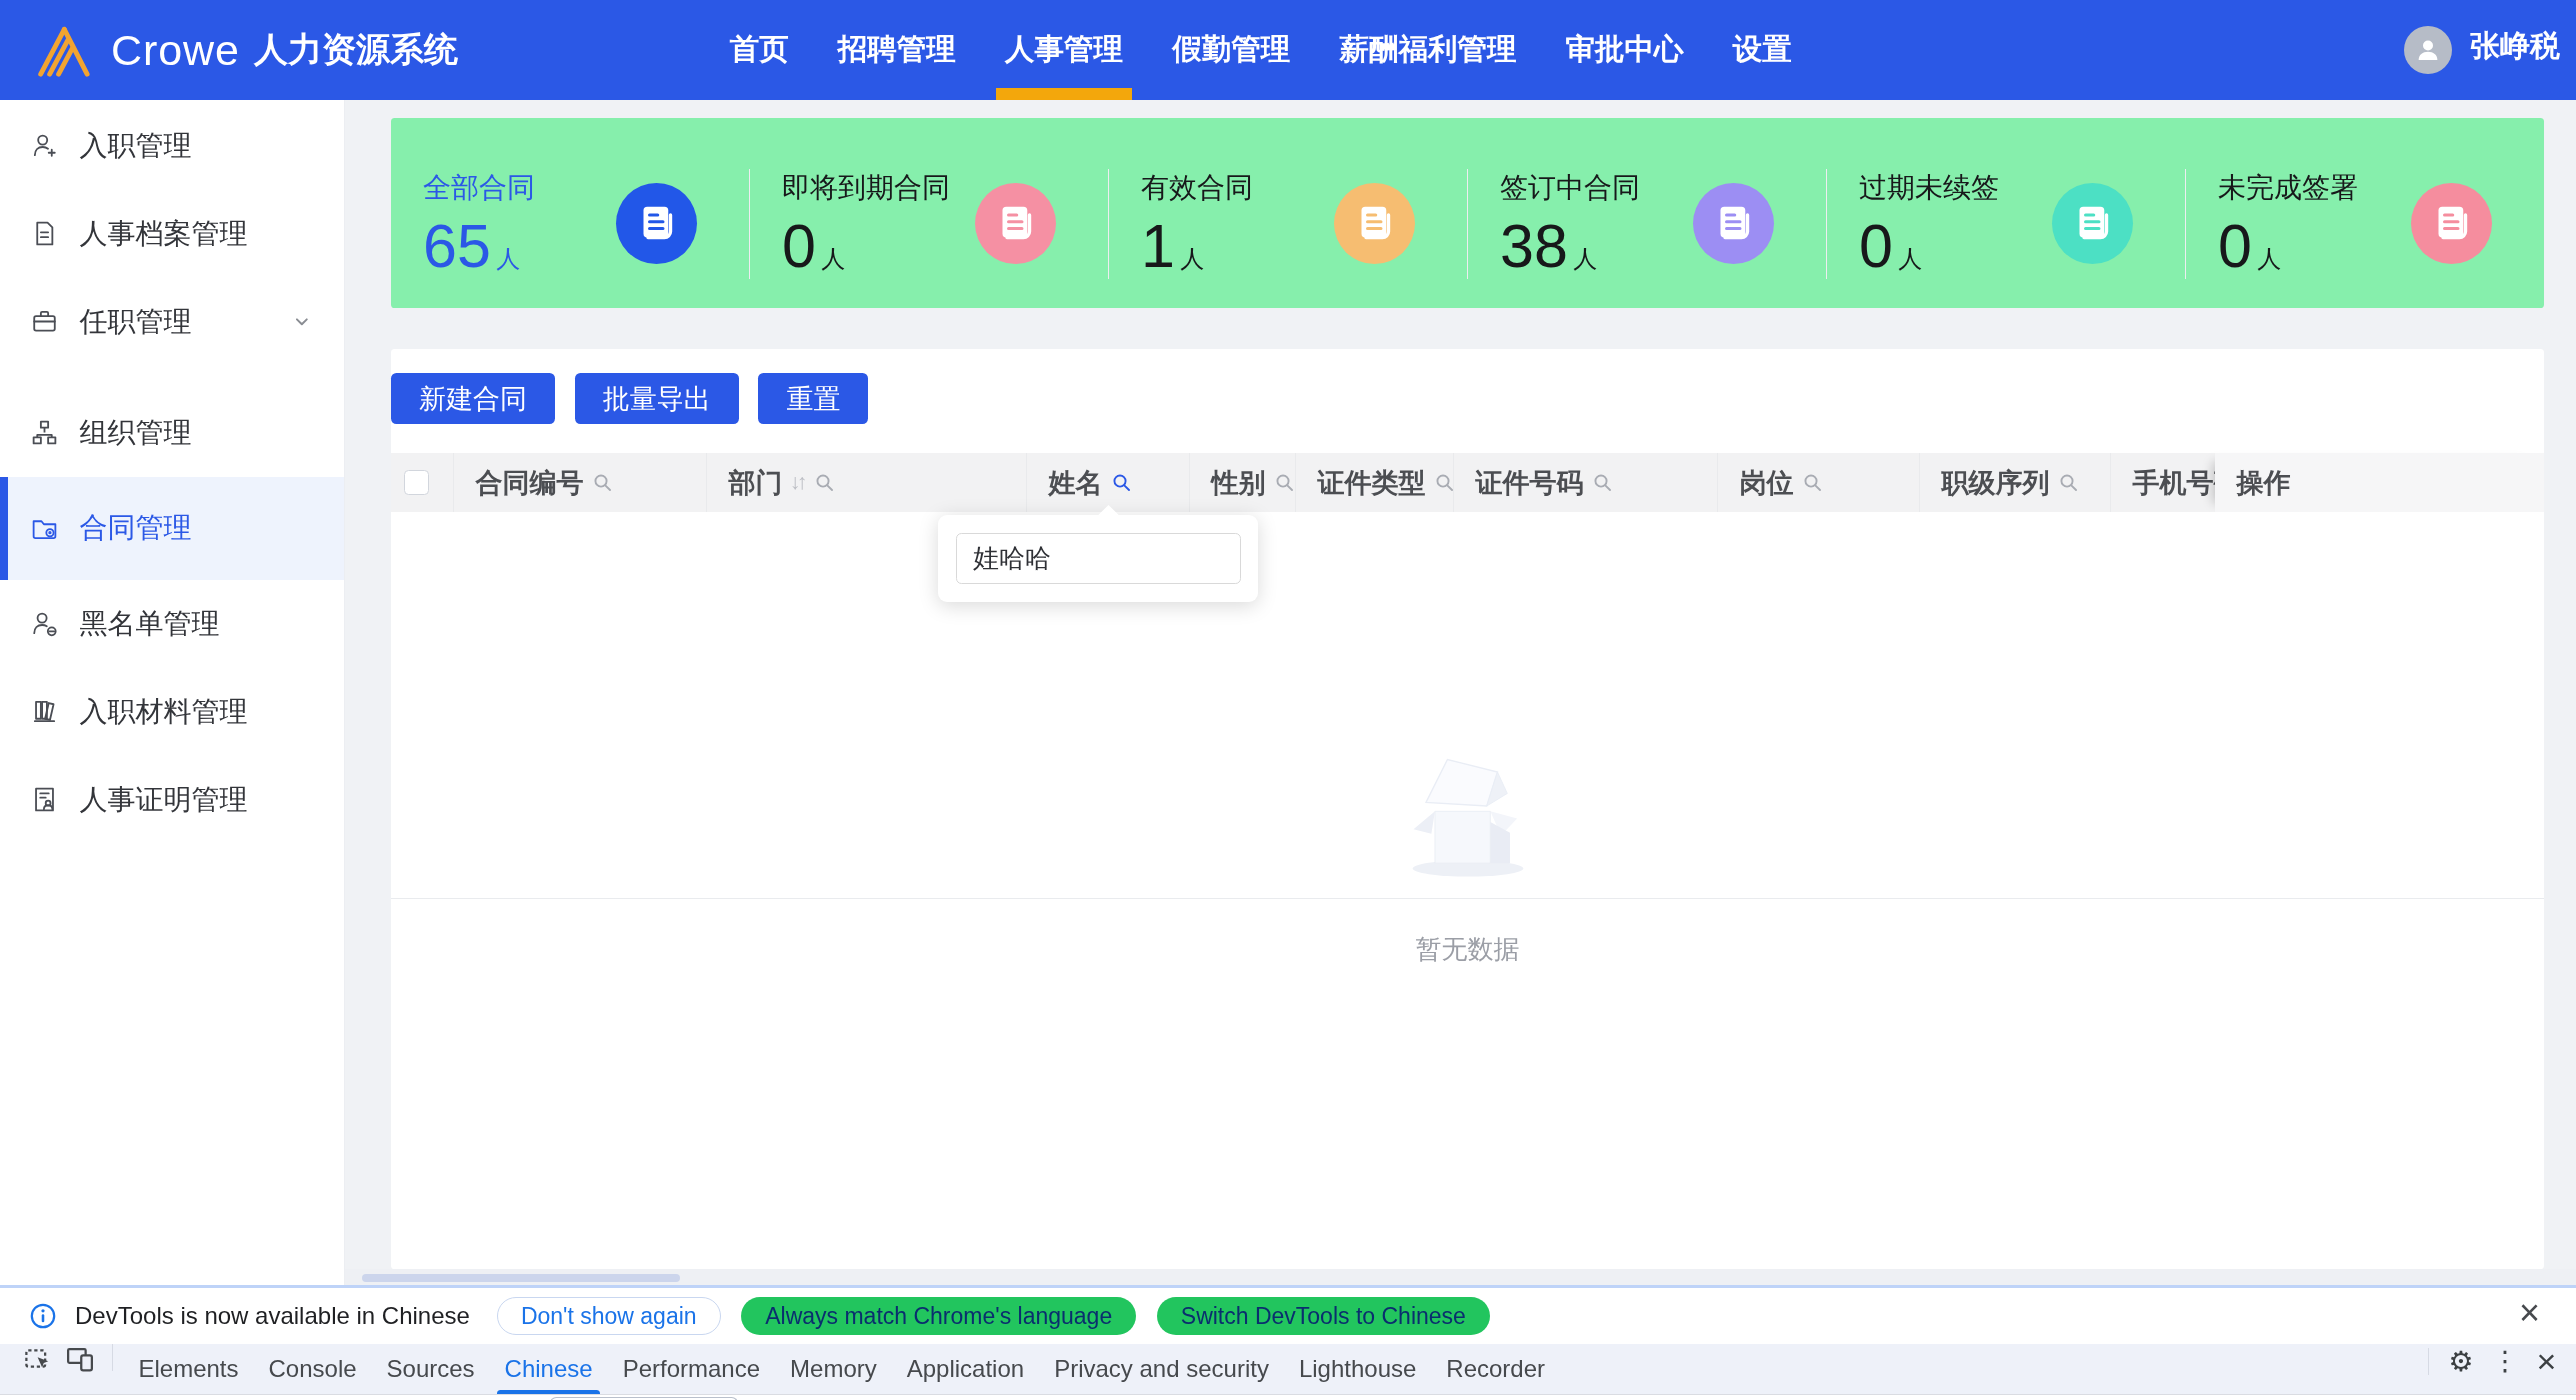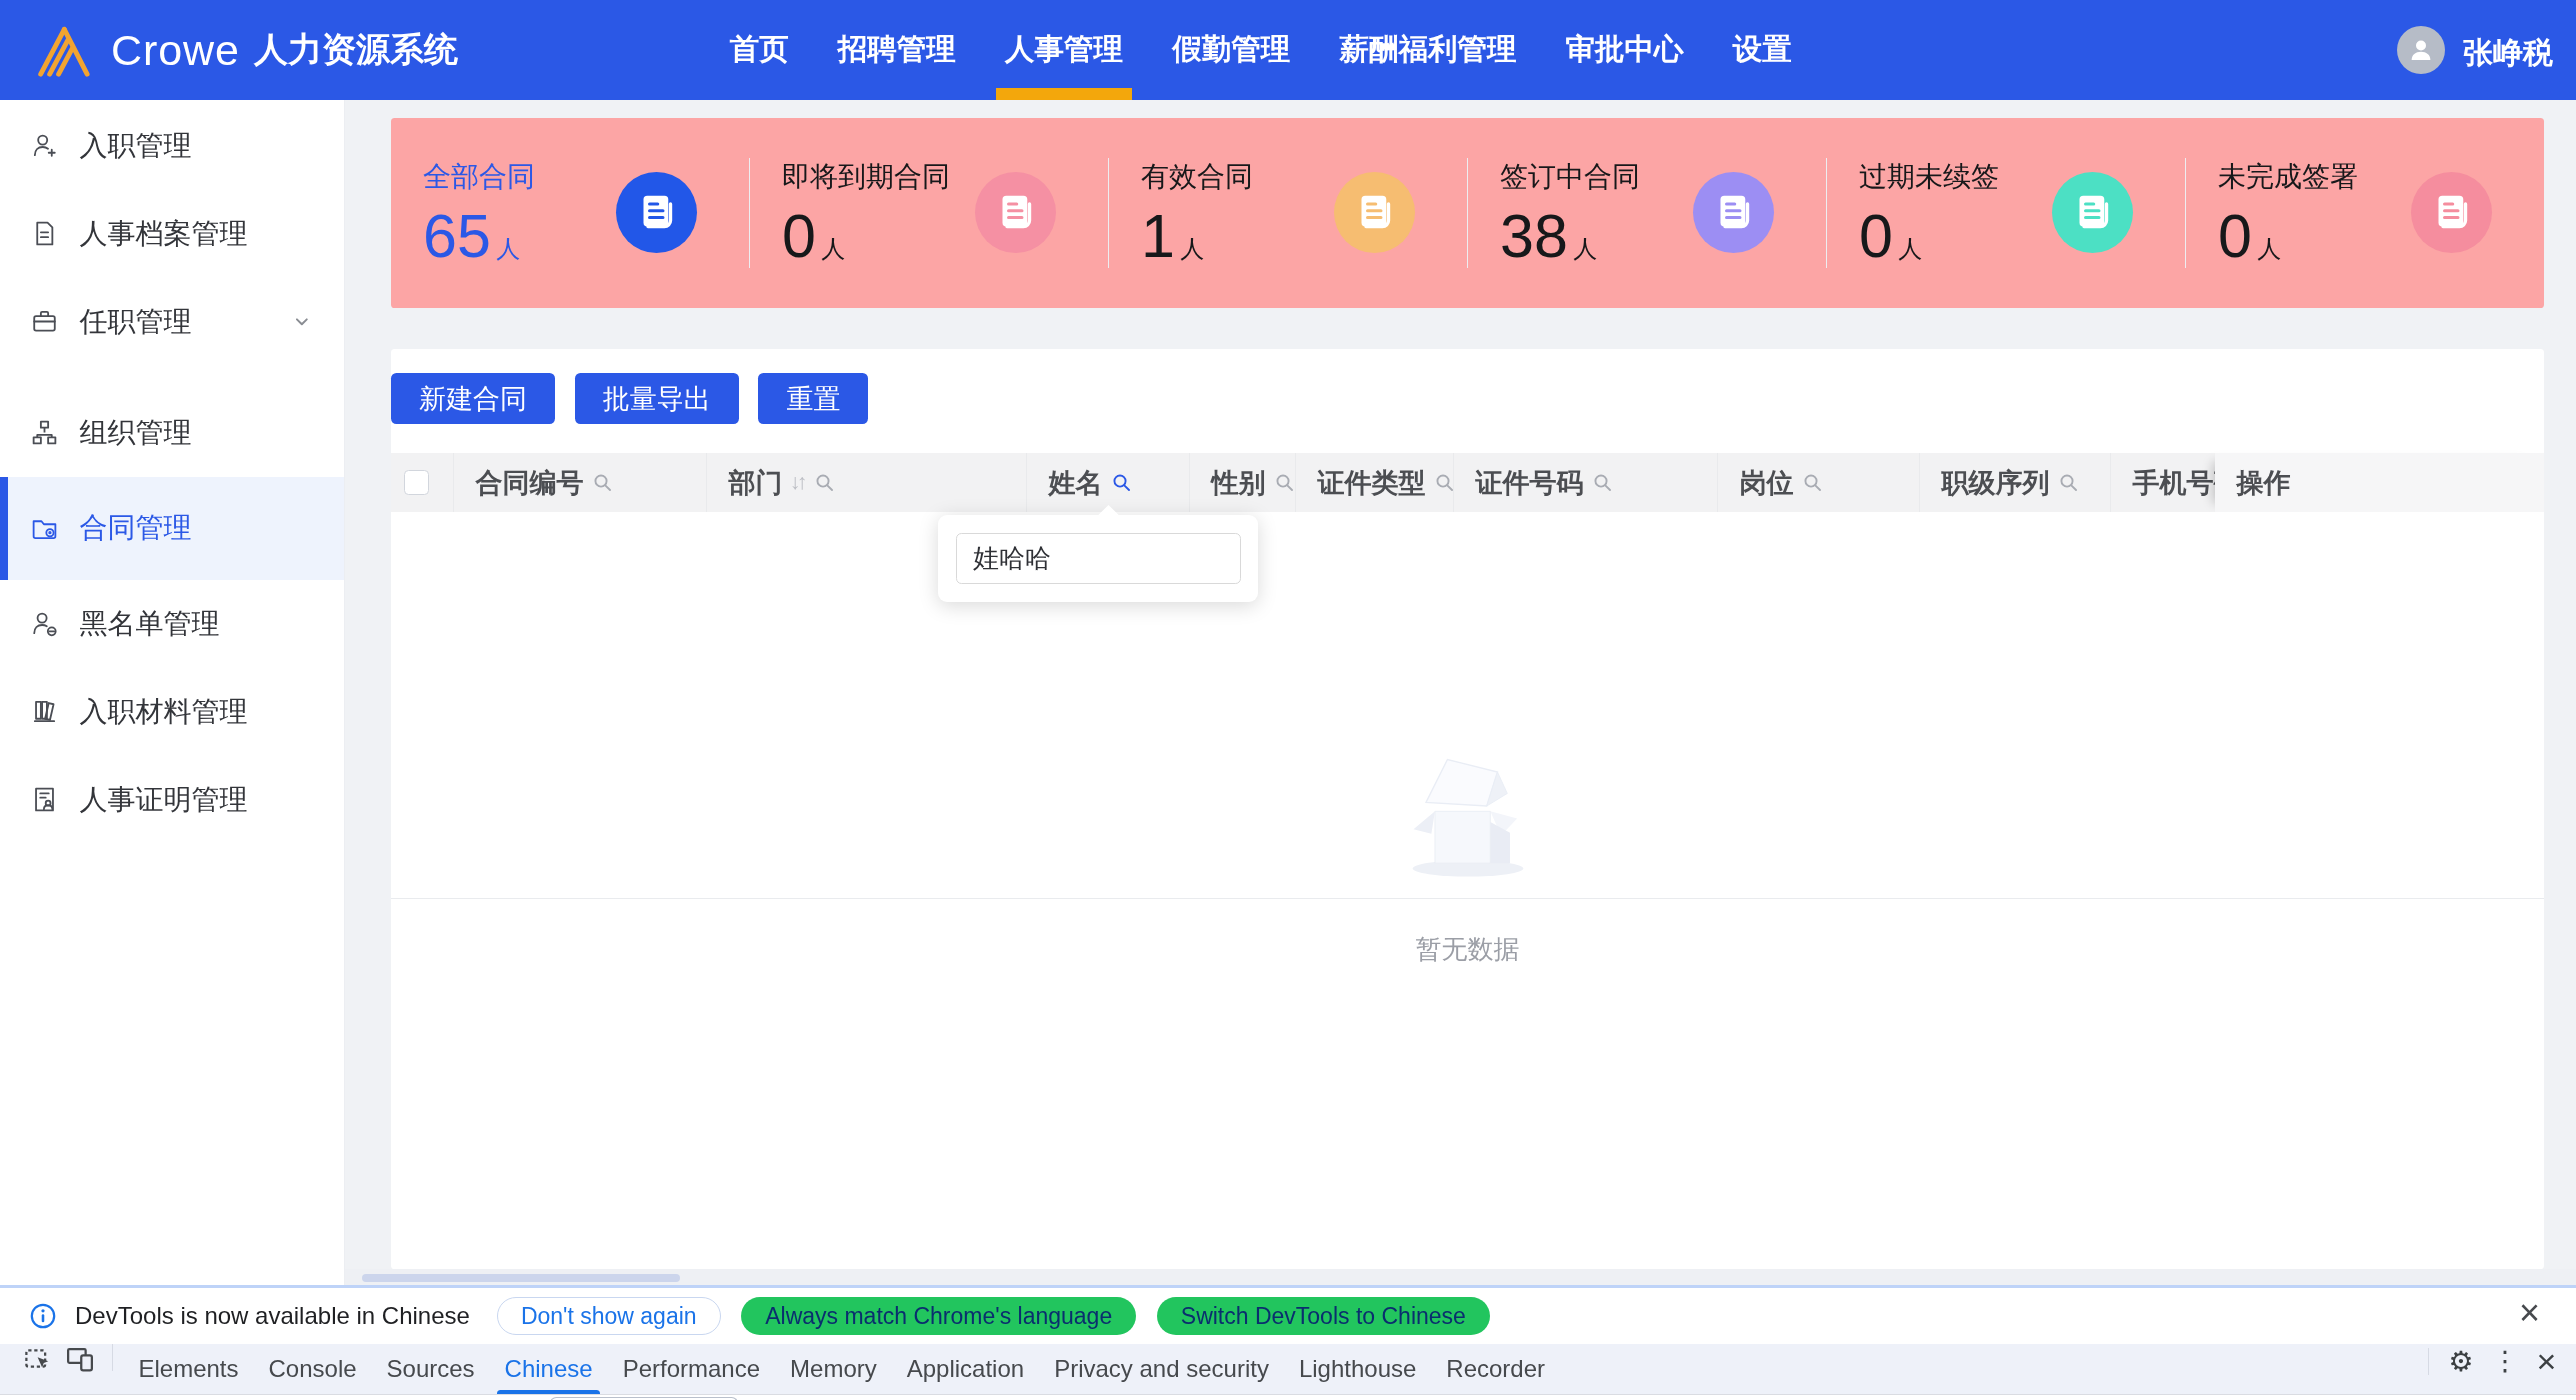--- a/index.html
+++ b/index.html
@@ -12,21 +12,21 @@
             display:flex; align-items:center; padding-left:34px; color:#fff; }
   .brand { display:flex; align-items:center; }
   .brand-logo { width:59px; height:57px; }
   .brand-name { font-size:43px; font-weight:400; letter-spacing:0.9px; margin-left:18px; }
   .brand-product { font-size:34px; font-weight:bold; margin-left:14.3px; }
   .topnav { display:flex; margin-left:268px; height:100px; }
   .nav-item { position:relative; display:flex; align-items:center; height:100px; padding:0 3.6px;
               margin-right:42px; font-size:29.5px; font-weight:bold; color:#fff; cursor:pointer; }
   .nav-item.active::after { content:""; position:absolute; left:-5.4px; right:-5.4px; bottom:0;
               height:11.6px; background:#f3a70c; }
-  .topuser { margin-left:auto; display:flex; align-items:flex-end; padding-right:23px; }
+  .topuser { margin-left:auto; display:flex; align-items:flex-start; padding-right:16px; }
   .avatar { width:48px; height:48px; border-radius:50%; background:#b6bcc7; display:flex;
             align-items:center; justify-content:center; }
   .avatar svg { width:30px; height:30px; }
   .username { font-size:30px; font-weight:bold; margin-left:18px; }
 
   
   .sidebar { position:absolute; left:0; top:100px; width:345px; height:1185px; background:#fff;
              border-right:0.9px solid #eceef2; }
   .side-list { list-style:none; padding-top:1.8px; }
   .side-item { position:relative; display:flex; align-items:center; height:88px; padding-left:30px;
@@ -35,22 +35,22 @@
   .side-item .s-label { margin-left:20.6px; }
   .side-item .chev { width:19.7px; height:19.7px; margin-left:auto; margin-right:32px; color:#8a8d93; }
   .side-item.active { background:#eef3fd; color:#2b58e6; height:103px; }
   .side-item.active .s-icon { color:#2b58e6; }
   .side-item.active::before { content:""; position:absolute; left:0; top:0; bottom:0; width:8px; background:#2b58e6; }
   .side-item.group-gap { margin-top:23px; }
 
   
   .main { position:absolute; left:345px; top:100px; right:0; height:1185px; background:#f0f2f5; }
 
-  .stats-panel { position:absolute; left:46px; top:18px; right:32px; height:190px; background:#fca5a5;
-                 border-radius:3.6px; display:flex; align-items:center; padding:29.5px 0; }
+  .stats-panel { position:absolute; left:46px; top:18px; right:32px; height:190px; background:#86efac;
+                 border-radius:3.6px; display:flex; align-items:flex-end; padding:29.5px 0; }
   .stat-card { flex:1; display:flex; align-items:center; padding-left:32px; }
   .stat-card + .stat-card { border-left:0.9px solid #ededf1; }
   .stat-text { display:flex; flex-direction:column; }
   .stat-label { font-size:28px; color:#17181a; }
   .stat-value-row { margin-top:7.2px; display:flex; align-items:baseline; color:#17181a; }
   .stat-value { font-size:61px; line-height:1.05; }
   .stat-unit { font-size:24px; margin-left:5.4px; }
   .stat-card.highlight .stat-label, .stat-card.highlight .stat-value-row { color:#2b58e6; }
   .stat-icon { width:81px; height:81px; border-radius:50%; margin-left:auto; margin-right:52px;
                display:flex; align-items:center; justify-content:center; flex:0 0 81px; }

